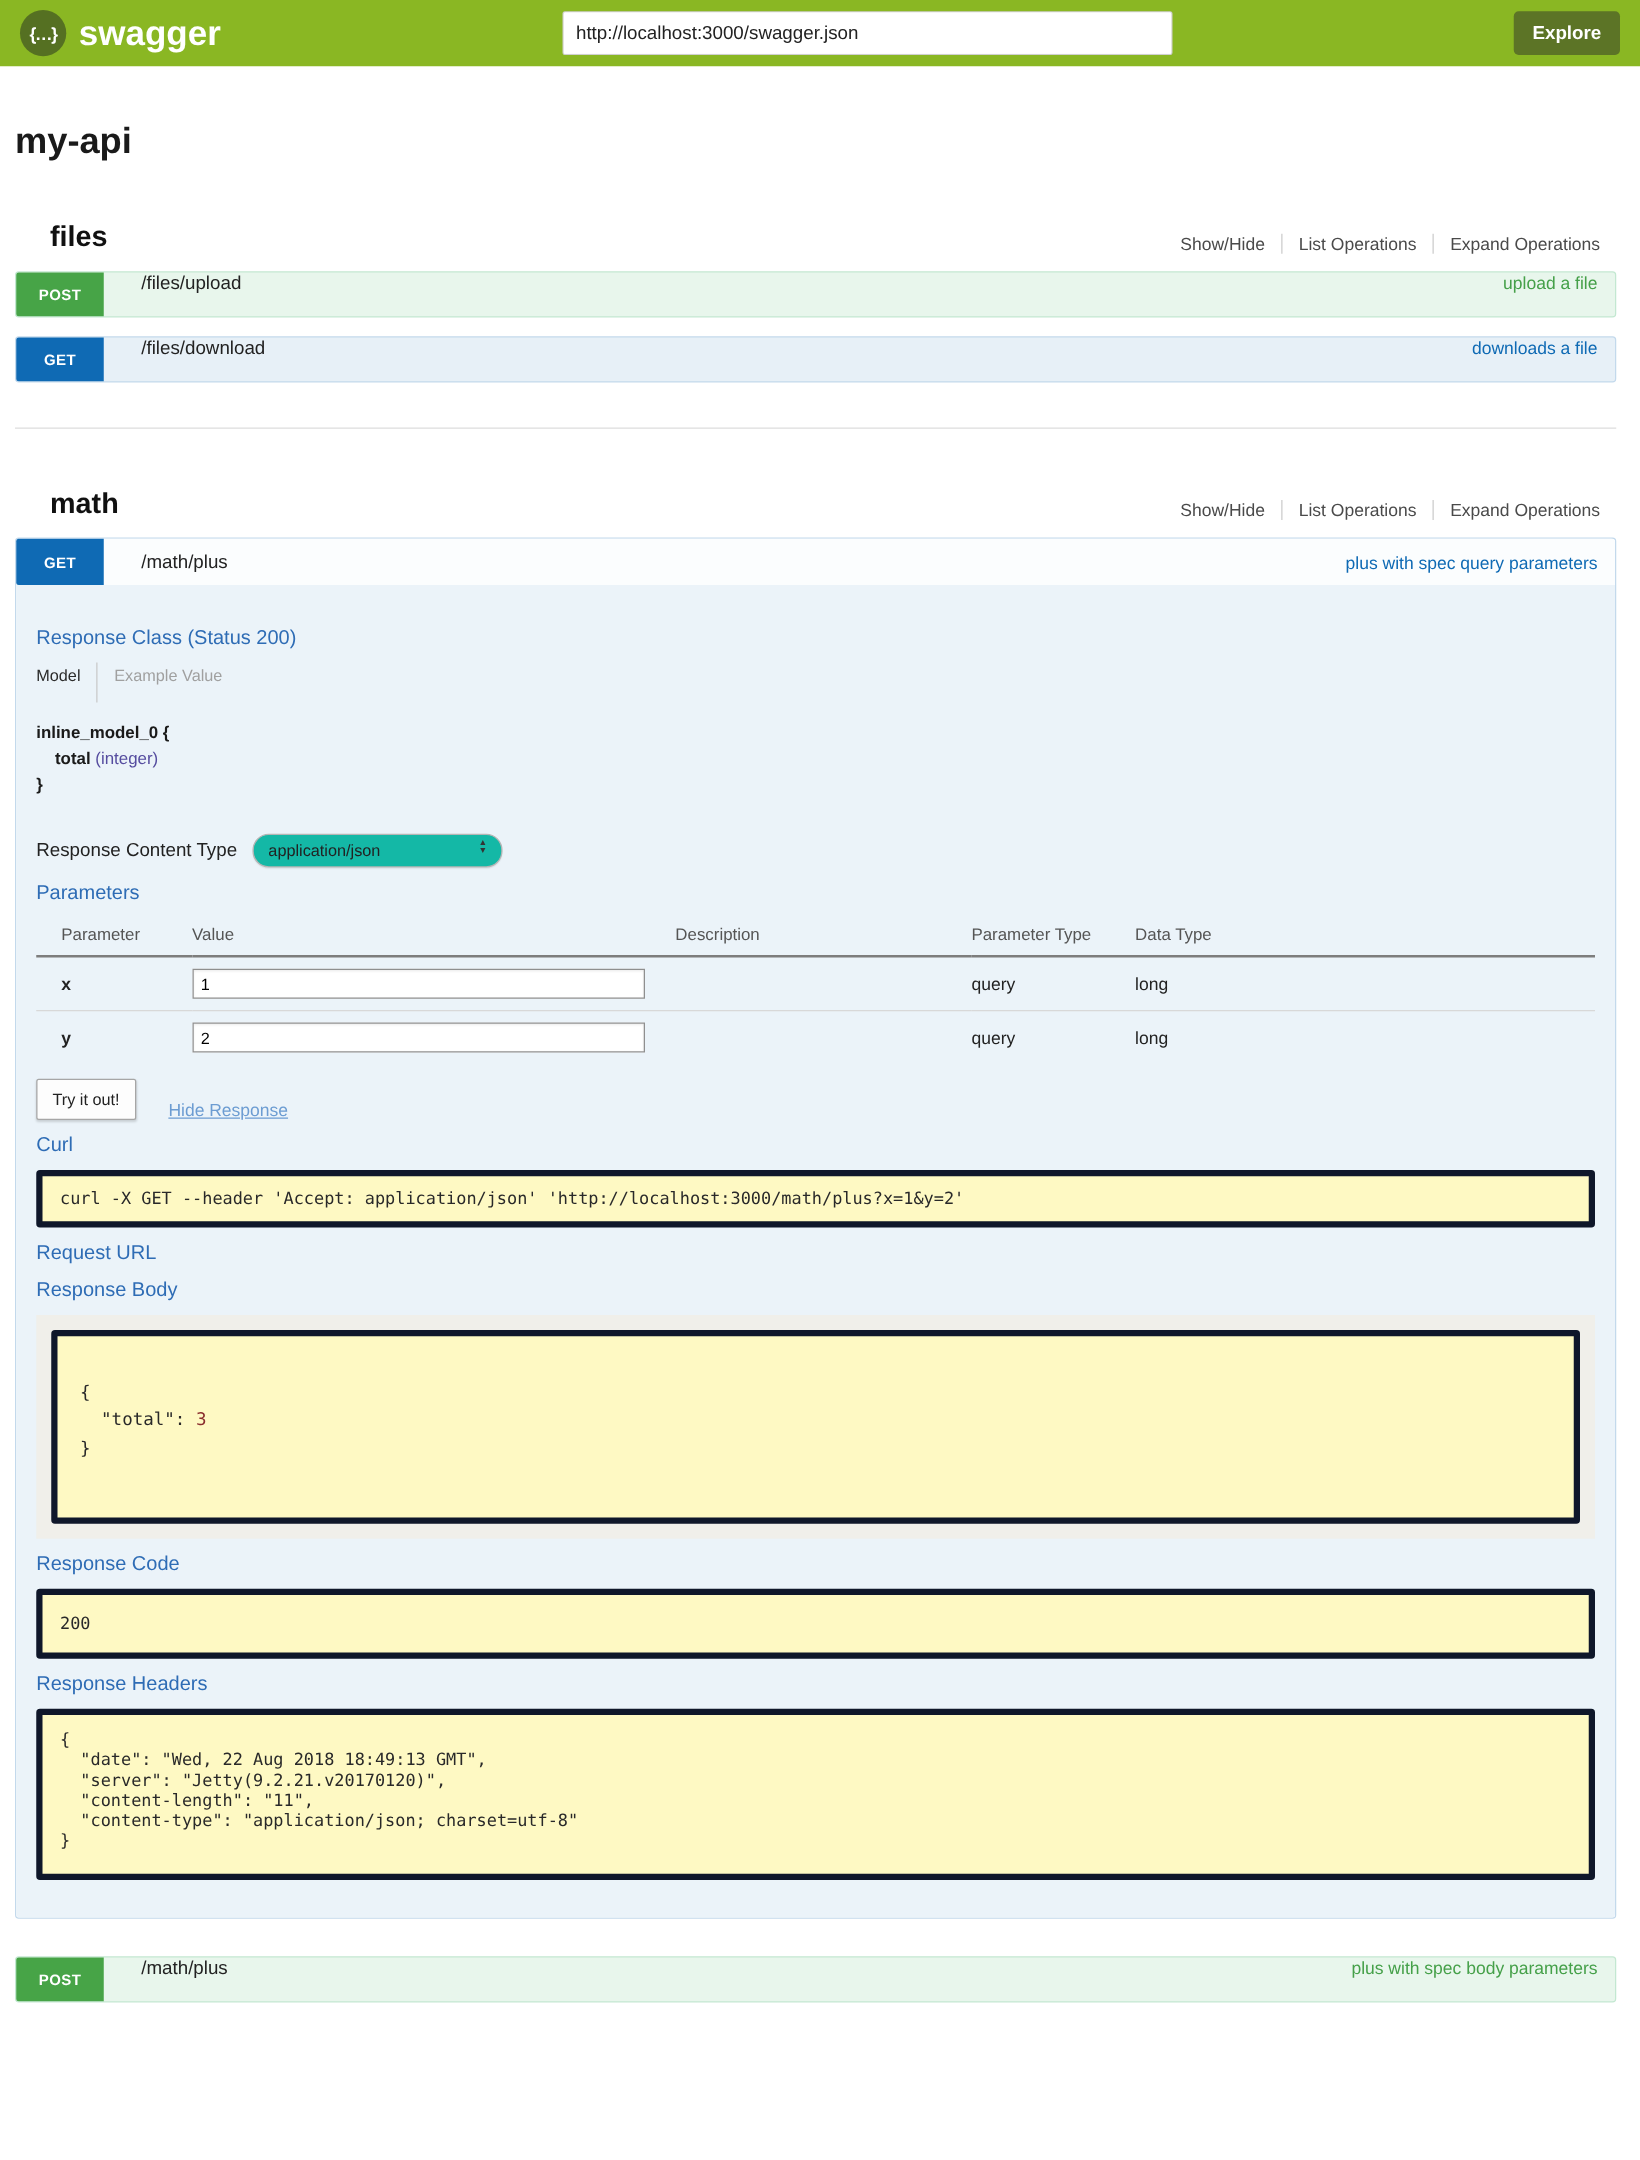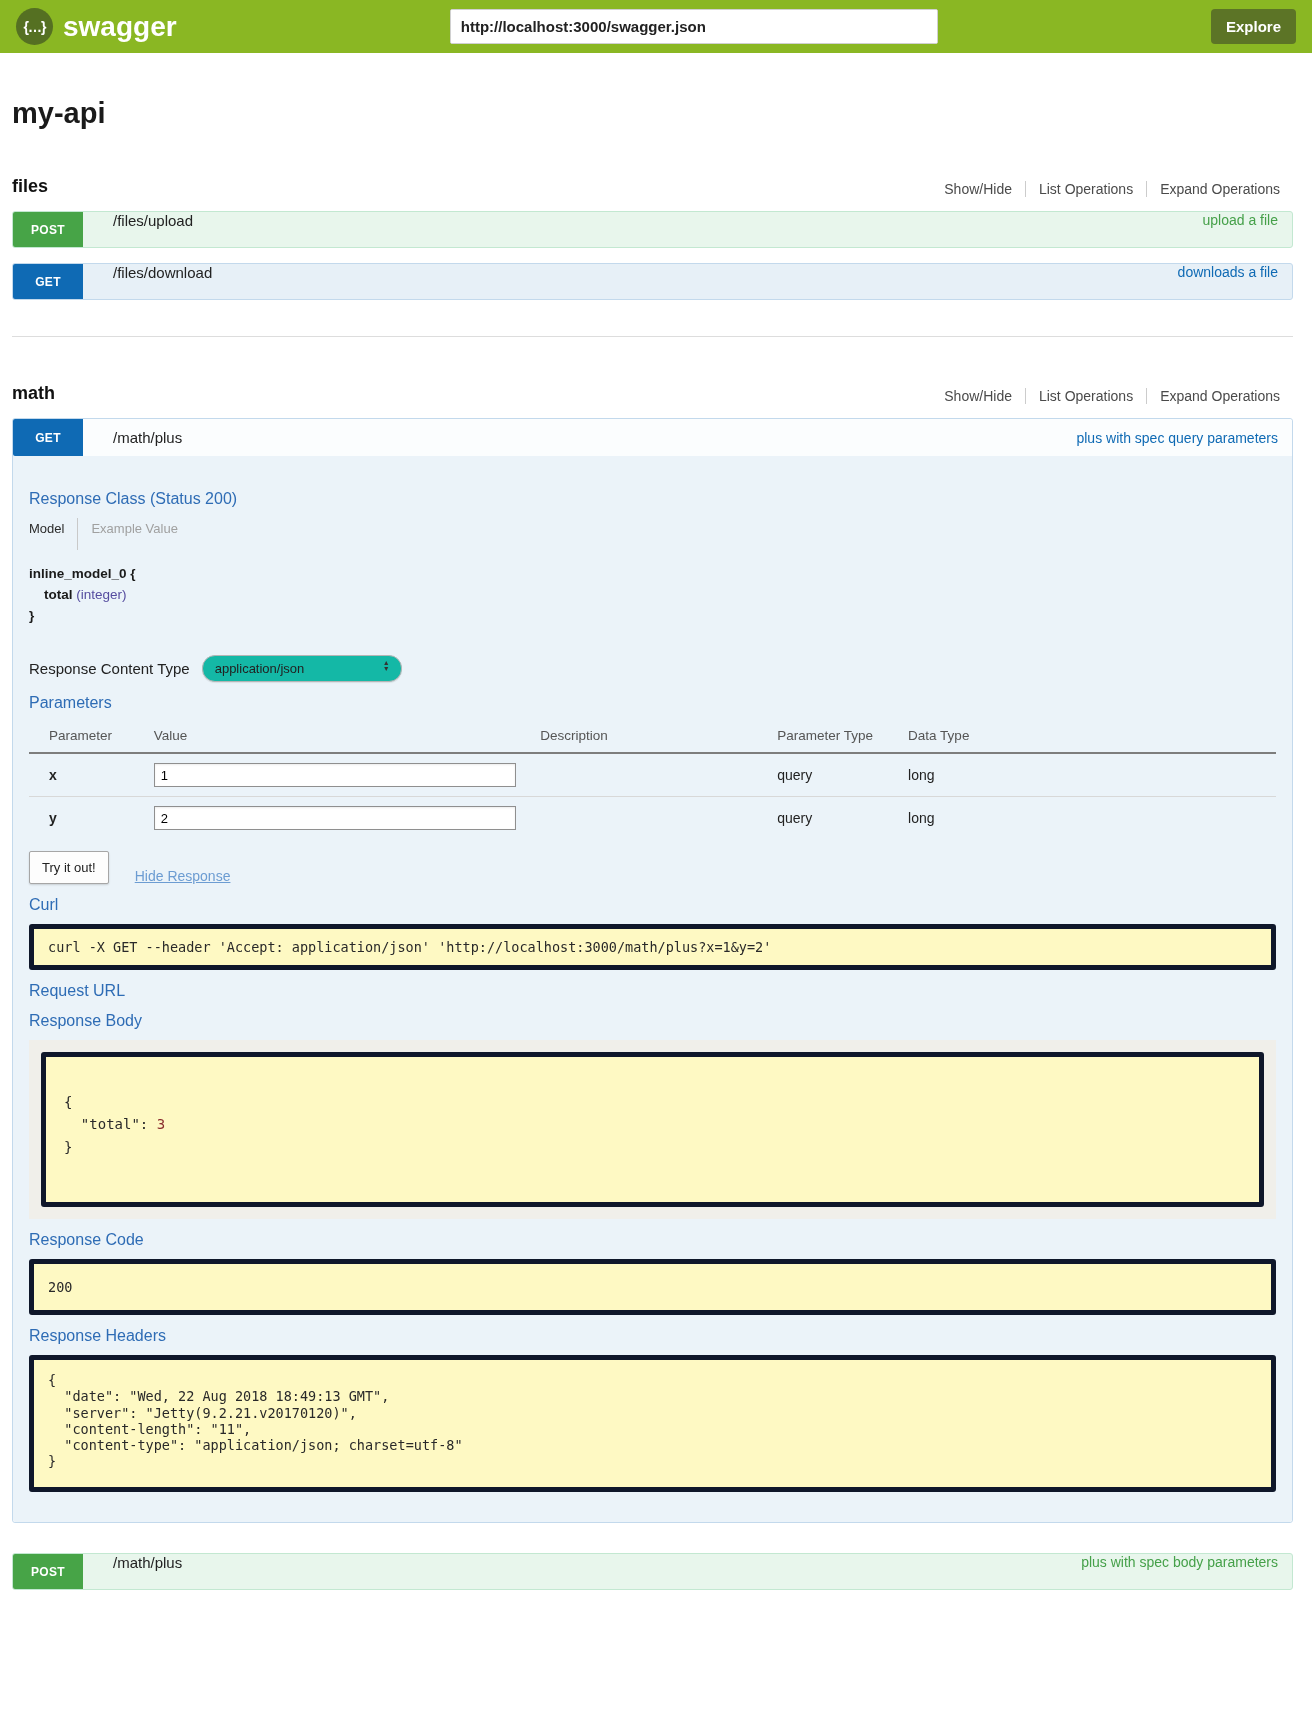--- a/index.html
+++ b/index.html
@@ -9,28 +9,28 @@
     font-family:"Liberation Sans", sans-serif; color:#222;
   }
   
   .topbar { background:#8ab723; height:53px; display:flex; align-items:center; padding:0 16px; }
   .brand { display:flex; align-items:center; text-decoration:none; }
   .logo-circle { width:37px; height:37px; border-radius:50%; background:#557022; color:#fff;
     display:flex; align-items:center; justify-content:center; font-weight:bold; font-size:14px; letter-spacing:-1px; }
   .brand-title { color:#fff; font-size:28px; font-weight:bold; margin-left:10px; }
   .topbar-center { flex:1; display:flex; justify-content:center; }
   .api-url-input { width:488px; height:35px; border:1px solid #d0d0d0; border-radius:2px;
-    padding:0 10px; font-size:15px; font-family:"Liberation Sans",sans-serif; color:#222; background:#fff; outline:2px solid #fff; outline-offset:-3px;font-weight:bold;}
+    padding:0 10px; font-size:15px; font-family:"Liberation Sans",sans-serif; color:#222; background:#fff; outline:2px solid #fff; outline-offset:-3px;}
   .explore-btn { background:#5c7426; color:#fff; border:none; border-radius:4px;
     font-weight:bold; font-size:15px; padding:9px 15px; cursor:pointer; }
   
   .wrap { margin:0 19px 0 12px; }
   .page-title { font-size:29px; font-weight:bold; color:#1a1a1a; margin:44px 0 0 0; }
   .section-header { display:flex; justify-content:space-between; align-items:flex-end; margin:46px 0 14px 0; }
-  .section-title { font-size:18px; font-weight:bold; color:#111; }
+  .section-title { font-size:23px; font-weight:bold; color:#111;margin-left:28px; }
   .section-controls { display:flex; align-items:center; font-size:14px; }
   .section-controls a { color:#4a4a4a; text-decoration:none; padding:0 13px; }
   .ctl-sep { width:1px; height:16px; background:#ccc; }
   
   .op-row { display:flex; height:37px; border:1px solid; border-radius:3px; margin-bottom:15px; }
   .badge { width:70px; align-self:stretch; display:flex; align-items:center; justify-content:center;
     color:#fff; font-weight:bold; font-size:12px; border-radius:2px 0 0 2px; letter-spacing:0.3px; }
   .op-path { margin-left:30px; font-size:15px; color:#222; text-decoration:none; }
   .op-summary { margin-left:auto; margin-right:14px; font-size:14px; text-decoration:none; }
   .post-row { background:#e8f6ec; border-color:#c3e8d1; }

